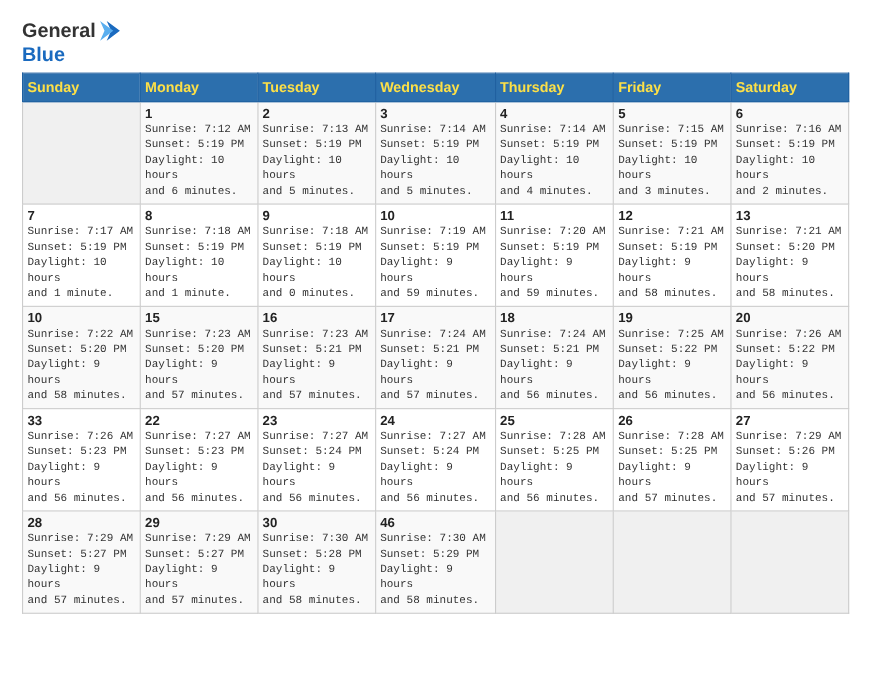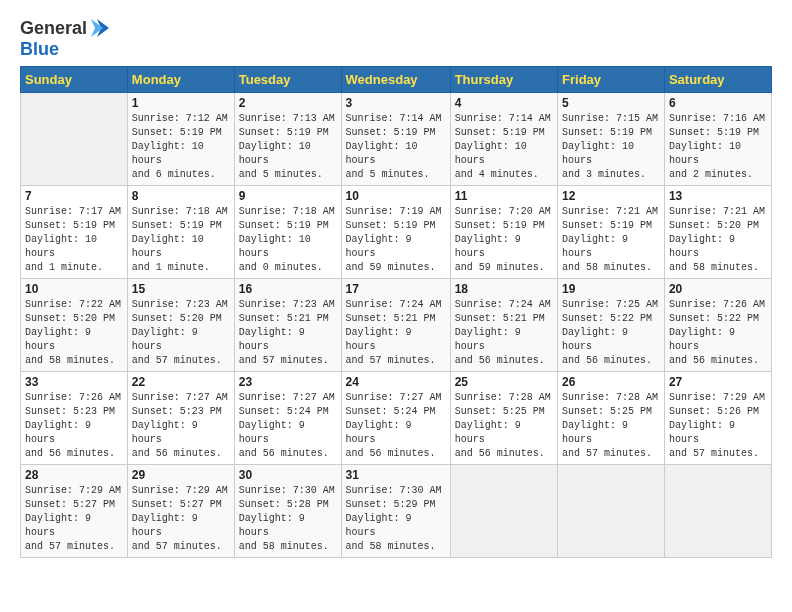--- a/index.html
+++ b/index.html
@@ -251,21 +251,21 @@
           </td>
           <td>
             <span class="day-number">29</span>
             <div class="day-info">Sunrise: 7:29 AM<br>Sunset: 5:27 PM<br>Daylight: 9 hours<br>and 57 minutes.</div>
           </td>
           <td>
             <span class="day-number">30</span>
             <div class="day-info">Sunrise: 7:30 AM<br>Sunset: 5:28 PM<br>Daylight: 9 hours<br>and 58 minutes.</div>
           </td>
           <td>
-            <span class="day-number">31</span>
+            <span class="day-number">46</span>
             <div class="day-info">Sunrise: 7:30 AM<br>Sunset: 5:29 PM<br>Daylight: 9 hours<br>and 58 minutes.</div>
           </td>
           <td class="empty"></td>
           <td class="empty"></td>
           <td class="empty"></td>
         </tr>
       </tbody>
   </table>
 </div>
 

